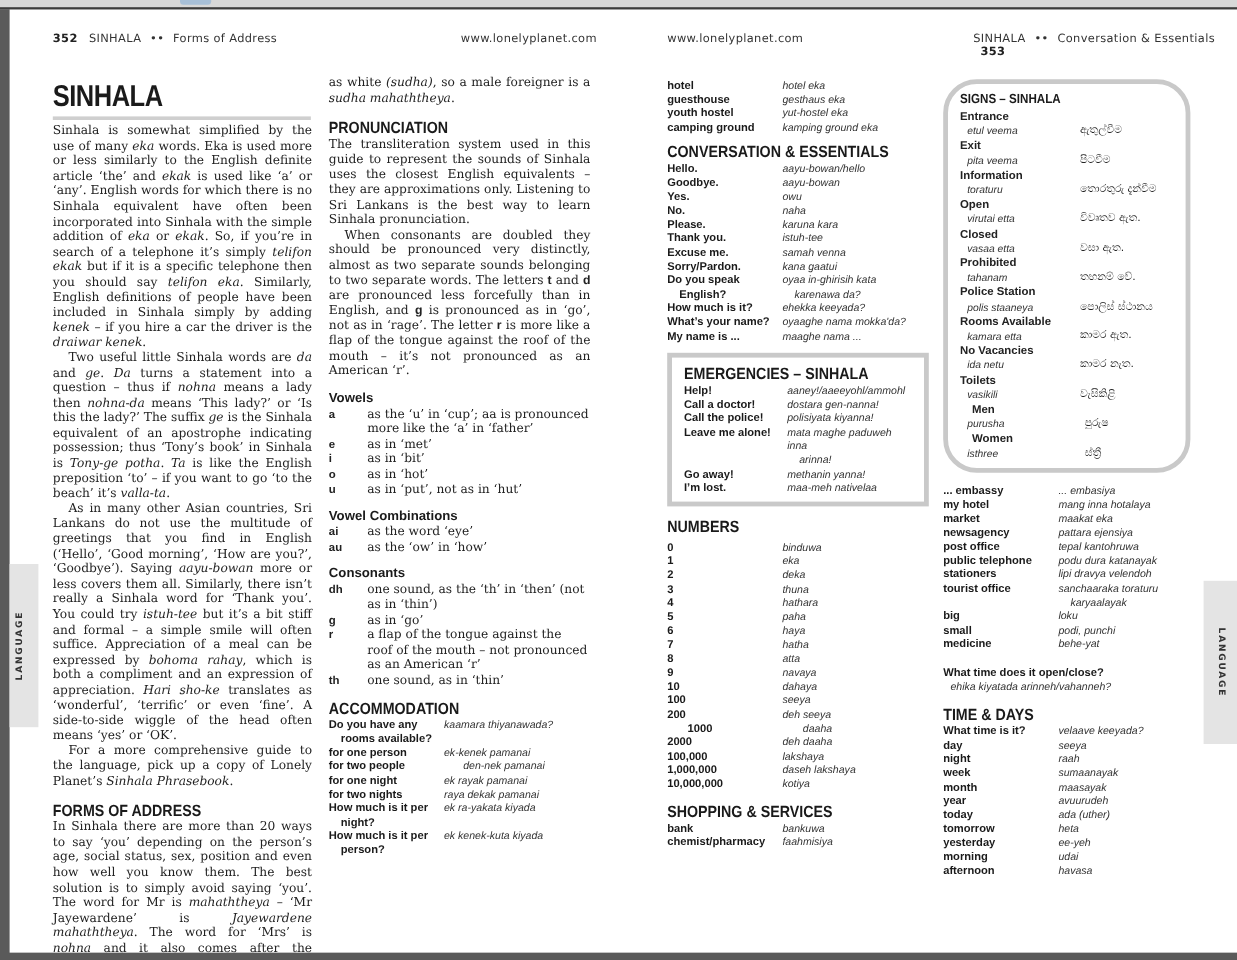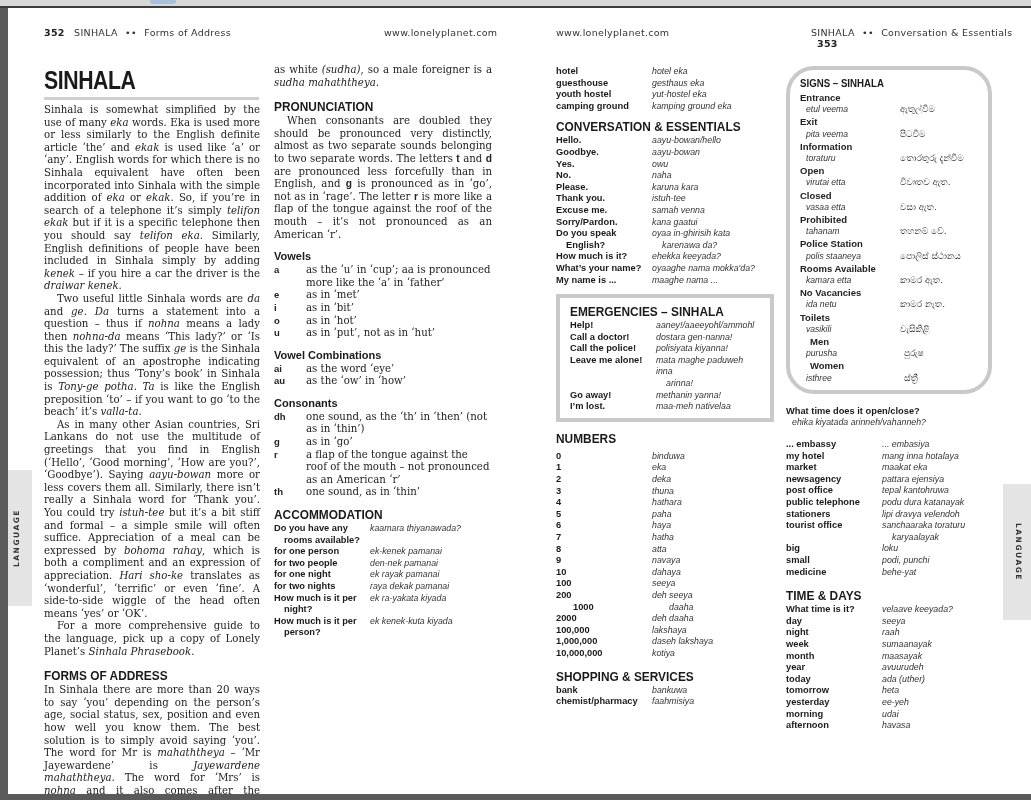--- a/index.html
+++ b/index.html
@@ -124,20 +124,21 @@
     <p class="ind">Two useful little Sinhala words are <i>da</i> and <i>ge</i>. <i>Da</i> turns a statement into a question – thus if <i>nohna</i> means a lady then <i>nohna-da</i> means ‘This lady?’ or ‘Is this the lady?’ The suffix <i>ge</i> is the Sinhala equivalent of an apostrophe indicating possession; thus ‘Tony’s book’ in Sinhala is <i>Tony-ge potha</i>. <i>Ta</i> is like the English preposition ‘to’ – if you want to go ‘to the beach’ it’s <i>valla-ta</i>.</p>
     <p class="ind">As in many other Asian countries, Sri Lankans do not use the multitude of greetings that you find in English (‘Hello’, ‘Good morning’, ‘How are you?’, ‘Goodbye’). Saying <i>aayu-bowan</i> more or less covers them all. Similarly, there isn’t really a Sinhala word for ‘Thank you’. You could try <i>istuh-tee</i> but it’s a bit stiff and formal – a simple smile will often suffice. Appreciation of a meal can be expressed by <i>bohoma rahay</i>, which is both a compliment and an expression of appreciation. <i>Hari sho-ke</i> translates as ‘wonderful’, ‘terrific’ or even ‘fine’. A side-to-side wiggle of the head often means ‘yes’ or ‘OK’.</p>
     <p class="ind">For a more comprehensive guide to the language, pick up a copy of Lonely Planet’s <i>Sinhala Phrasebook</i>.</p>
     <h2 class="sec">FORMS OF ADDRESS</h2>
     <p>In Sinhala there are more than 20 ways to say ‘you’ depending on the person’s age, social status, sex, position and even how well you know them. The best solution is to simply avoid saying ‘you’. The word for Mr is <i>mahaththeya</i> – ‘Mr Jayewardene’ is <i>Jayewardene mahaththeya</i>. The word for ‘Mrs’ is <i>nohna</i> and it also comes after the person’s name. Any non-Eastern foreigner is defined</p>
   </div>
 
   <div class="col" style="left:266px; width:218px; top:56px;">
     <p>as white <i>(sudha)</i>, so a male foreigner is a <i>sudha mahaththeya</i>.</p>
     <h2 class="sec">PRONUNCIATION</h2>
+    <p>The transliteration system used in this guide to represent the sounds of Sinhala uses the closest English equivalents – they are approximations only. Listening to Sri Lankans is the best way to learn Sinhala pronunciation.</p>
     <p class="ind">When consonants are doubled they should be pronounced very distinctly, almost as two separate sounds belonging to two separate words. The letters <b style="font-family: &quot;Liberation Sans&quot;, sans-serif;">t</b> and <b style="font-family: &quot;Liberation Sans&quot;, sans-serif;">d</b> are pronounced less forcefully than in English, and <b style="font-family: &quot;Liberation Sans&quot;, sans-serif;">g</b> is pronounced as in ‘go’, not as in ‘rage’. The letter <b style="font-family: &quot;Liberation Sans&quot;, sans-serif;">r</b> is more like a flap of the tongue against the roof of the mouth – it’s not pronounced as an American ‘r’.</p>
 
     <h3 class="sub">Vowels</h3>
     <div>
         <div class="defrow">
           <span class="k">a</span>
           <span class="v">as the ‘u’ in ‘cup’; aa is pronounced more like the ‘a’ in ‘father’</span>
         </div>
         <div class="defrow">
           <span class="k">e</span>
@@ -193,21 +194,21 @@
     <div class="phr">
         <div class="row">
           <span class="en" style="width: 96px;">Do you have any<span class="cont">rooms available?</span></span>
           <span class="tr">kaamara thiyanawada?</span>
         </div>
         <div class="row">
           <span class="en" style="width: 96px;">for one person</span>
           <span class="tr">ek-kenek pamanai</span>
         </div>
         <div class="row">
-          <span class="en" style="width: 96px;">for two people</span>
+          <span class="en" style="width: 112px;">for two people</span>
           <span class="tr">den-nek pamanai</span>
         </div>
         <div class="row">
           <span class="en" style="width: 96px;">for one night</span>
           <span class="tr">ek rayak pamanai</span>
         </div>
         <div class="row">
           <span class="en" style="width: 96px;">for two nights</span>
           <span class="tr">raya dekak pamanai</span>
         </div>
@@ -472,72 +473,72 @@
             <span class="si" style="padding-left: 4px;">පුරුෂ</span>
           </div>
           <div class="sign-en sub">Women</div>
           <div class="row">
             <span class="tr">isthree</span>
             <span class="si" style="padding-left: 4px;">ස්ත්‍රී</span>
           </div>
         </div>
     </div>
 
+    <div class="phr" style="margin-top:10px;">
+        <div class="row">
+          <span class="en" style="width: 96px;">... embassy</span>
+          <span class="tr">... embasiya</span>
+        </div>
+        <div class="row">
+          <span class="en" style="width: 96px;">my hotel</span>
+          <span class="tr">mang inna hotalaya</span>
+        </div>
+        <div class="row">
+          <span class="en" style="width: 96px;">market</span>
+          <span class="tr">maakat eka</span>
+        </div>
+        <div class="row">
+          <span class="en" style="width: 96px;">newsagency</span>
+          <span class="tr">pattara ejensiya</span>
+        </div>
+        <div class="row">
+          <span class="en" style="width: 96px;">post office</span>
+          <span class="tr">tepal kantohruwa</span>
+        </div>
+        <div class="row">
+          <span class="en" style="width: 96px;">public telephone</span>
+          <span class="tr">podu dura katanayak</span>
+        </div>
+        <div class="row">
+          <span class="en" style="width: 96px;">stationers</span>
+          <span class="tr">lipi dravya velendoh</span>
+        </div>
+        <div class="row">
+          <span class="en" style="width: 96px;">tourist office</span>
+          <span class="tr">sanchaaraka toraturu<span class="cont">karyaalayak</span></span>
+        </div>
+        <div class="row">
+          <span class="en" style="width: 96px;">big</span>
+          <span class="tr">loku</span>
+        </div>
+        <div class="row">
+          <span class="en" style="width: 96px;">small</span>
+          <span class="tr">podi, punchi</span>
+        </div>
+        <div class="row">
+          <span class="en" style="width: 96px;">medicine</span>
+          <span class="tr">behe-yat</span>
+        </div>
+      </div>
+
     <div class="phr" style="margin-top:12px;">
       <div class="en" style="font-weight:bold;">What time does it open/close?</div>
       <div class="tr" style="padding-left:6px;">ehika kiyatada arinneh/vahanneh?</div>
     </div>
 
-    <div class="phr" style="margin-top:10px;">
-        <div class="row">
-          <span class="en" style="width: 96px;">... embassy</span>
-          <span class="tr">... embasiya</span>
-        </div>
-        <div class="row">
-          <span class="en" style="width: 96px;">my hotel</span>
-          <span class="tr">mang inna hotalaya</span>
-        </div>
-        <div class="row">
-          <span class="en" style="width: 96px;">market</span>
-          <span class="tr">maakat eka</span>
-        </div>
-        <div class="row">
-          <span class="en" style="width: 96px;">newsagency</span>
-          <span class="tr">pattara ejensiya</span>
-        </div>
-        <div class="row">
-          <span class="en" style="width: 96px;">post office</span>
-          <span class="tr">tepal kantohruwa</span>
-        </div>
-        <div class="row">
-          <span class="en" style="width: 96px;">public telephone</span>
-          <span class="tr">podu dura katanayak</span>
-        </div>
-        <div class="row">
-          <span class="en" style="width: 96px;">stationers</span>
-          <span class="tr">lipi dravya velendoh</span>
-        </div>
-        <div class="row">
-          <span class="en" style="width: 96px;">tourist office</span>
-          <span class="tr">sanchaaraka toraturu<span class="cont">karyaalayak</span></span>
-        </div>
-        <div class="row">
-          <span class="en" style="width: 96px;">big</span>
-          <span class="tr">loku</span>
-        </div>
-        <div class="row">
-          <span class="en" style="width: 96px;">small</span>
-          <span class="tr">podi, punchi</span>
-        </div>
-        <div class="row">
-          <span class="en" style="width: 96px;">medicine</span>
-          <span class="tr">behe-yat</span>
-        </div>
-      </div>
-
     <h2 class="sec" style="margin-top:10px;">TIME &amp; DAYS</h2>
     <div class="phr">
         <div class="row">
           <span class="en" style="width: 96px;">What time is it?</span>
           <span class="tr">velaave keeyada?</span>
         </div>
         <div class="row">
           <span class="en" style="width: 96px;">day</span>
           <span class="tr">seeya</span>
         </div>

